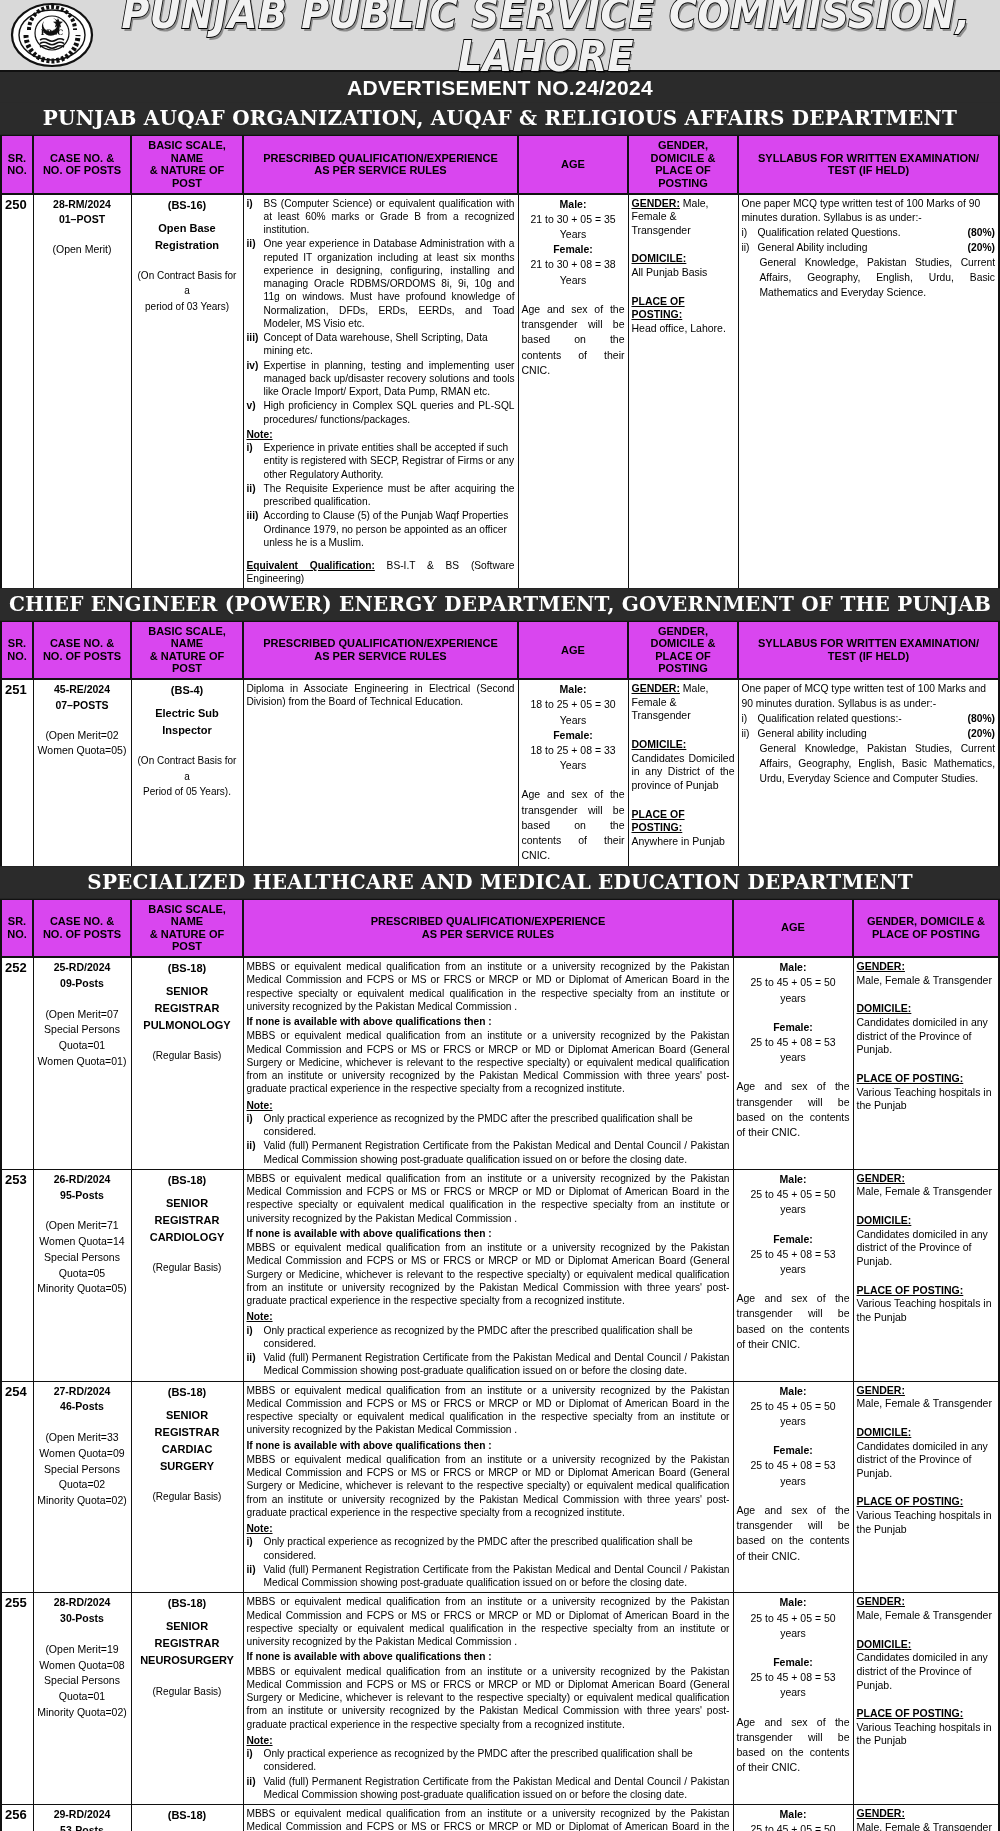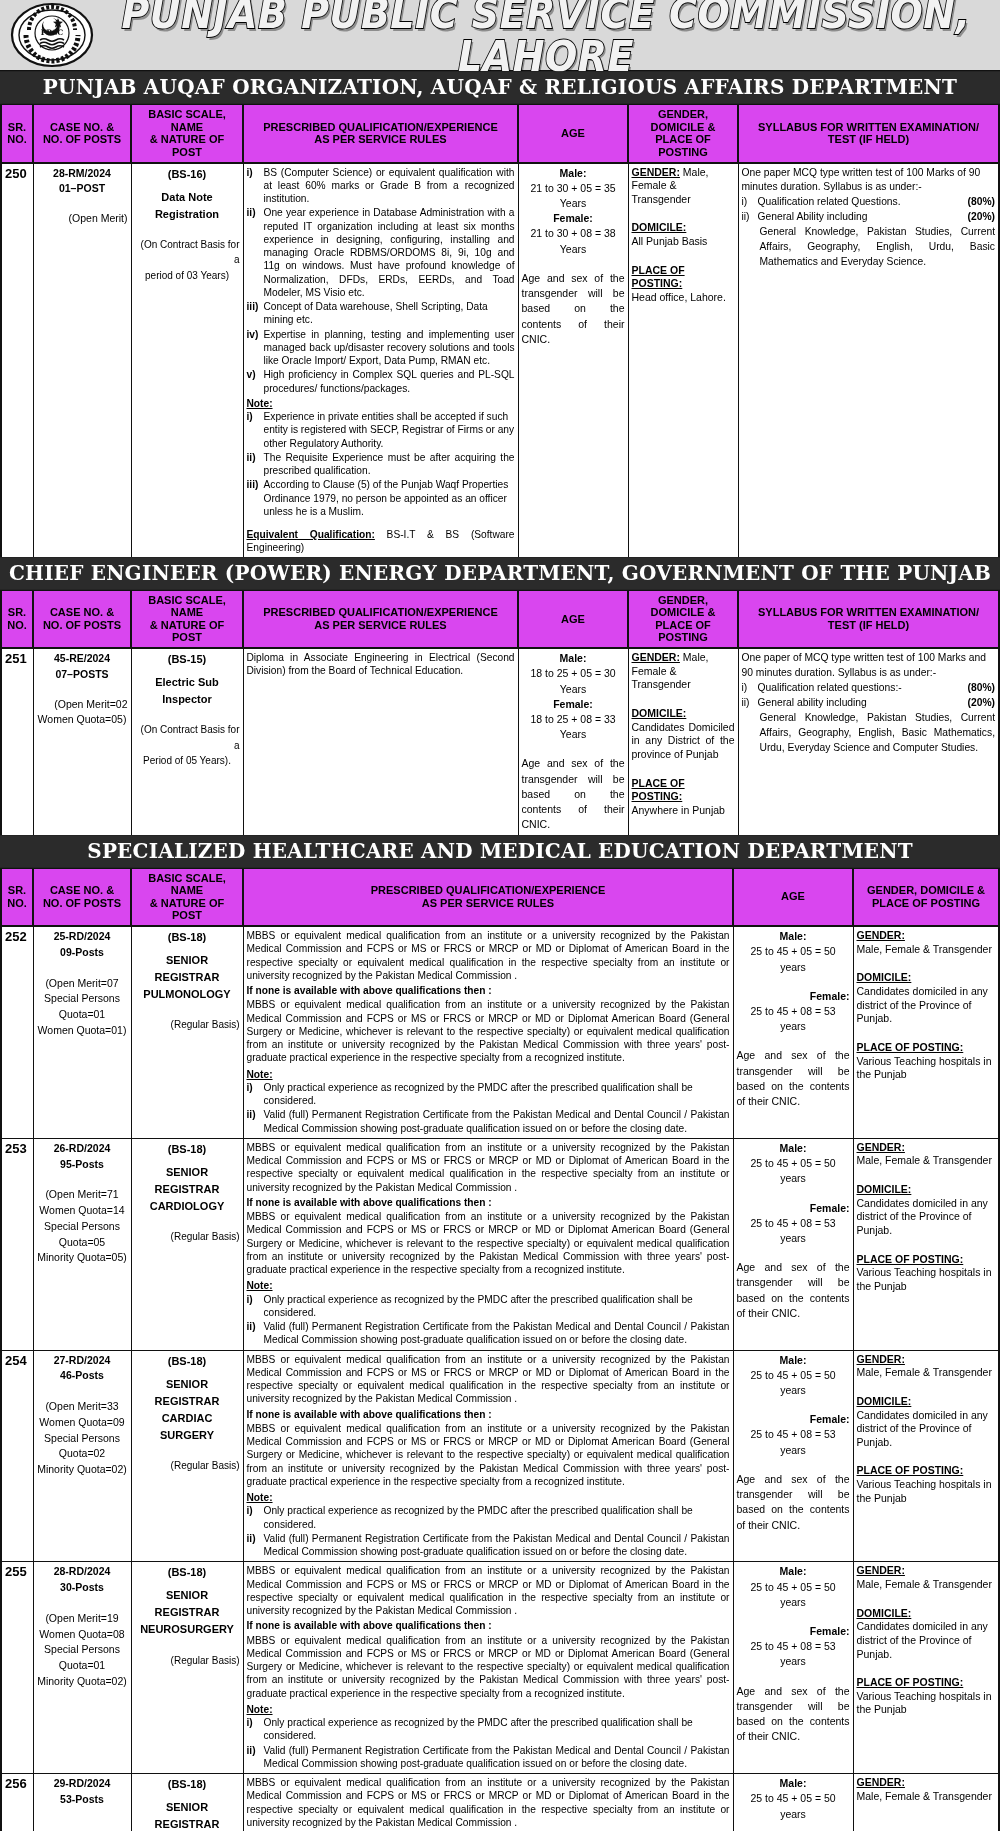--- a/index.html
+++ b/index.html
@@ -94,21 +94,21 @@
   td.c-age  { font-size:10.5px; line-height:1.45; padding:3px 4px; }
   td.c-gend { font-size:10.5px; line-height:1.3; padding:3px 4px; }
   td.c-syl  { font-size:10.3px; line-height:1.45; padding:3px 4px; }
 
   .ctr { text-align:center; }
   .b { font-weight:bold; }
   .u { text-decoration:underline; }
   .just { text-align:justify; }
   .mt6 { margin-top:6px; }
   .mt10 { margin-top:15px; }
-  .mt14 { margin-top:14px;text-align:right; }
+  .mt14 { margin-top:14px; }
 
   ul.rom { list-style:none; margin:0; padding:0; }
   ul.rom li { display:flex; margin-bottom:1px; }
   ul.rom li .mk { flex:0 0 17px; font-weight:bold; }
   ul.rom li .tx { flex:1; text-align:justify; }
   ul.rom li .tx.nj { text-align:left; }
 
   .note-hd { font-weight:bold; text-decoration:underline; margin-top:2px; }
   .eqq { margin-top:10px; }
 
@@ -140,20 +140,21 @@
         <path d="M52 16 l1.4 3.4 l3.6 .3 l-2.8 2.3 l.9 3.5 l-3.1 -1.9 l-3.1 1.9 l.9 -3.5 l-2.8 -2.3 l3.6 -.3z" fill="#111"></path>
         <text x="46" y="33" font-family="DejaVu Serif, serif" font-size="7.5" font-weight="bold" text-anchor="middle" fill="#111">PPSC</text>
         <path d="M34 38 q4 -2.6 8 0 q4 2.6 8 0 q4 -2.6 8 0" fill="none" stroke="#111" stroke-width="1.5"></path>
         <path d="M34 41.5 q4 -2.6 8 0 q4 2.6 8 0 q4 -2.6 8 0" fill="none" stroke="#111" stroke-width="1.5"></path>
         <path d="M34 45 q4 -2.6 8 0 q4 2.6 8 0 q4 -2.6 8 0" fill="none" stroke="#111" stroke-width="1.5"></path>
       </svg>
     </div>
     <div class="org-title">PUNJAB PUBLIC SERVICE COMMISSION, LAHORE</div>
   </div>
 
+  <div class="advt-bar">ADVERTISEMENT NO.24/2024</div>
 
   <div class="dept-bar tall">PUNJAB AUQAF ORGANIZATION, AUQAF &amp; RELIGIOUS AFFAIRS DEPARTMENT</div>
 
   <table class="jt">
     <colgroup>
       <col style="width:32px">
         <col style="width:98px">
         <col style="width:112px">
       <col style="width:275px">
         <col style="width:110px">
@@ -194,21 +195,21 @@
     <tbody>
       <tr>
         <td class="c-sr">250</td>
         <td class="c-case">
           <div class="b">28-RM/2024</div>
           <div class="b">01–POST</div>
           <div class="mt14">(Open Merit)</div>
         </td>
         <td class="c-post">
           <div>(BS-16)</div>
-          <div class="mt6">Data Note</div>
+          <div class="mt6">Open Base</div>
           <div>Registration</div>
           <div class="reg mt14">(On Contract Basis for a</div>
           <div class="reg">period of 03 Years)</div>
         </td>
         <td class="c-qual">
           <ul class="rom">
             <li>
                 <span class="mk">i)</span>
                 <span class="tx">BS (Computer Science) or equivalent qualification with at least 60% marks or Grade B from a recognized institution.</span>
               </li>
@@ -326,21 +327,21 @@
     <tbody>
       <tr>
         <td class="c-sr">251</td>
         <td class="c-case">
           <div class="b">45-RE/2024</div>
           <div class="b">07–POSTS</div>
           <div class="mt14">(Open Merit=02</div>
           <div>Women Quota=05)</div>
         </td>
         <td class="c-post">
-          <div>(BS-15)</div>
+          <div>(BS-4)</div>
           <div class="mt6">Electric Sub Inspector</div>
           <div class="reg mt14">(On Contract Basis for a</div>
           <div class="reg">Period of 05 Years).</div>
         </td>
         <td class="c-qual">
           <div class="just">Diploma in Associate Engineering in Electrical (Second Division) from the Board of Technical Education.</div>
         </td>
         <td class="c-age">
           <div class="ctr b">Male:</div>
           <div class="ctr">18 to 25 + 05 = 30 Years</div>

